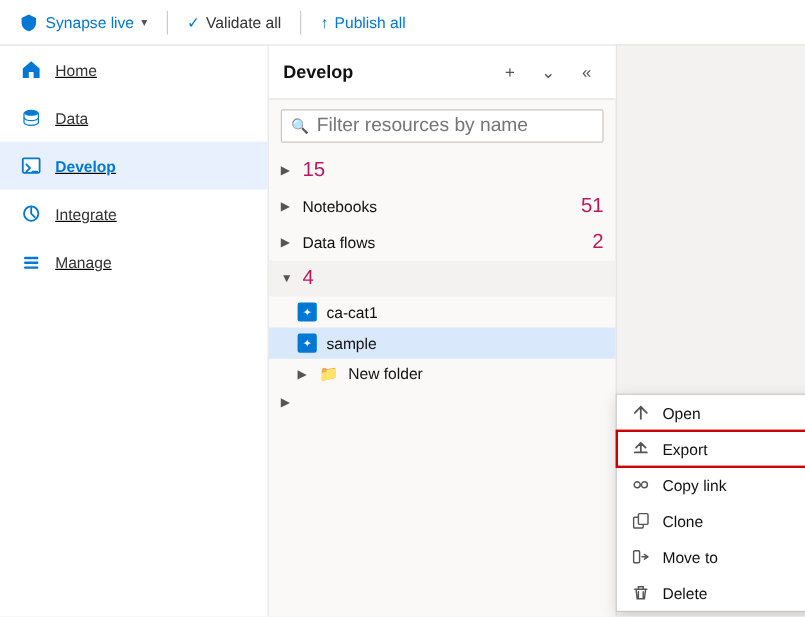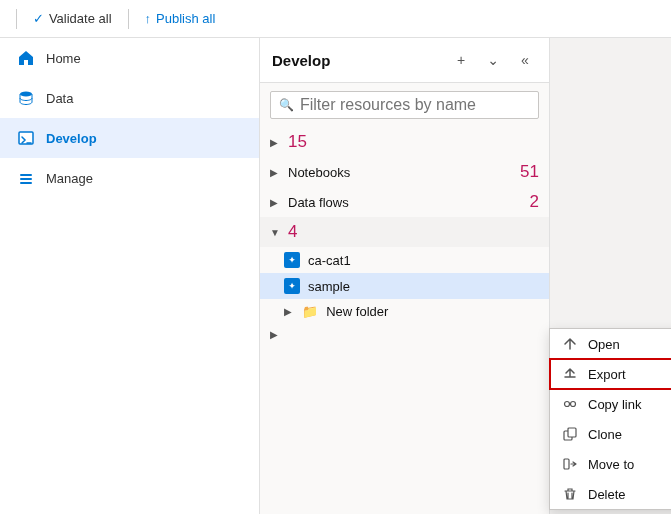--- a/index.html
+++ b/index.html
@@ -28,26 +28,27 @@
 
     
     .main {
       display: flex;
       flex: 1;
       overflow: hidden;
     }
 
     
     .sidebar {
-      width: 260px;
+      width: 224px;
       background: #fff;
       border-right: 1px solid #e0e0e0;
       display: flex;
       flex-direction: column;
       flex-shrink: 0;
+      text-decoration: underline;
     }
     .sidebar-item {
       display: flex;
       align-items: center;
       gap: 10px;
       padding: 10px 16px;
       cursor: pointer;
       color: #333;
       font-size: 13px;
     }
@@ -155,20 +156,28 @@
     
     .content-area {
       flex: 1;
       background: #f3f2f1;
     }
   </style>
 </head>
 <body>
 
 <div class="topbar">
+  <div class="topbar-synapse">
+
+    <svg width="16" height="16" viewBox="0 0 16 16" fill="none">
+      <path d="M8 1L2 4v4c0 3.5 2.5 6.2 6 7 3.5-.8 6-3.5 6-7V4L8 1z" fill="#0078d4"></path>
+    </svg>
+    <span>Synapse live</span>
+    <span class="chevron">▾</span>
+  </div>
   <div class="topbar-sep"></div>
   <div class="topbar-action">
     <span style="color:#0078d4;">✓</span>
     <span>Validate all</span>
   </div>
   <div class="topbar-sep"></div>
   <div class="topbar-action topbar-publish">
     <span style="color:#0078d4;">↑</span>
     <span>Publish all</span>
   </div>
@@ -201,20 +210,29 @@
     <div class="sidebar-item active">
       <div class="sidebar-icon">
         <svg width="18" height="18" viewBox="0 0 18 18" fill="none">
             <rect x="2" y="3" width="14" height="12" rx="1" fill="#fff" stroke="#0078d4" stroke-width="1.5"></rect>
             <path d="M5 8l3 3-3 3M10 14h4" stroke="#0078d4" stroke-width="1.5" stroke-linecap="round"></path>
           </svg>
       </div>
       <span>Develop</span>
     </div>
 
+    <div class="sidebar-item">
+      <div class="sidebar-icon">
+        <svg width="18" height="18" viewBox="0 0 18 18" fill="none">
+            <circle cx="9" cy="9" r="6" stroke="#0078d4" stroke-width="1.5"></circle>
+            <path d="M9 4v5l3 3" stroke="#0078d4" stroke-width="1.5" stroke-linecap="round"></path>
+          </svg>
+      </div>
+      <span>Integrate</span>
+    </div>
 
 
     <div class="sidebar-item">
       <div class="sidebar-icon">
         <svg width="18" height="18" viewBox="0 0 18 18" fill="none">
             <rect x="3" y="5" width="12" height="2" rx="1" fill="#0078d4"></rect>
             <rect x="3" y="9" width="12" height="2" rx="1" fill="#0078d4"></rect>
             <rect x="3" y="13" width="12" height="2" rx="1" fill="#0078d4"></rect>
           </svg>
       </div>

